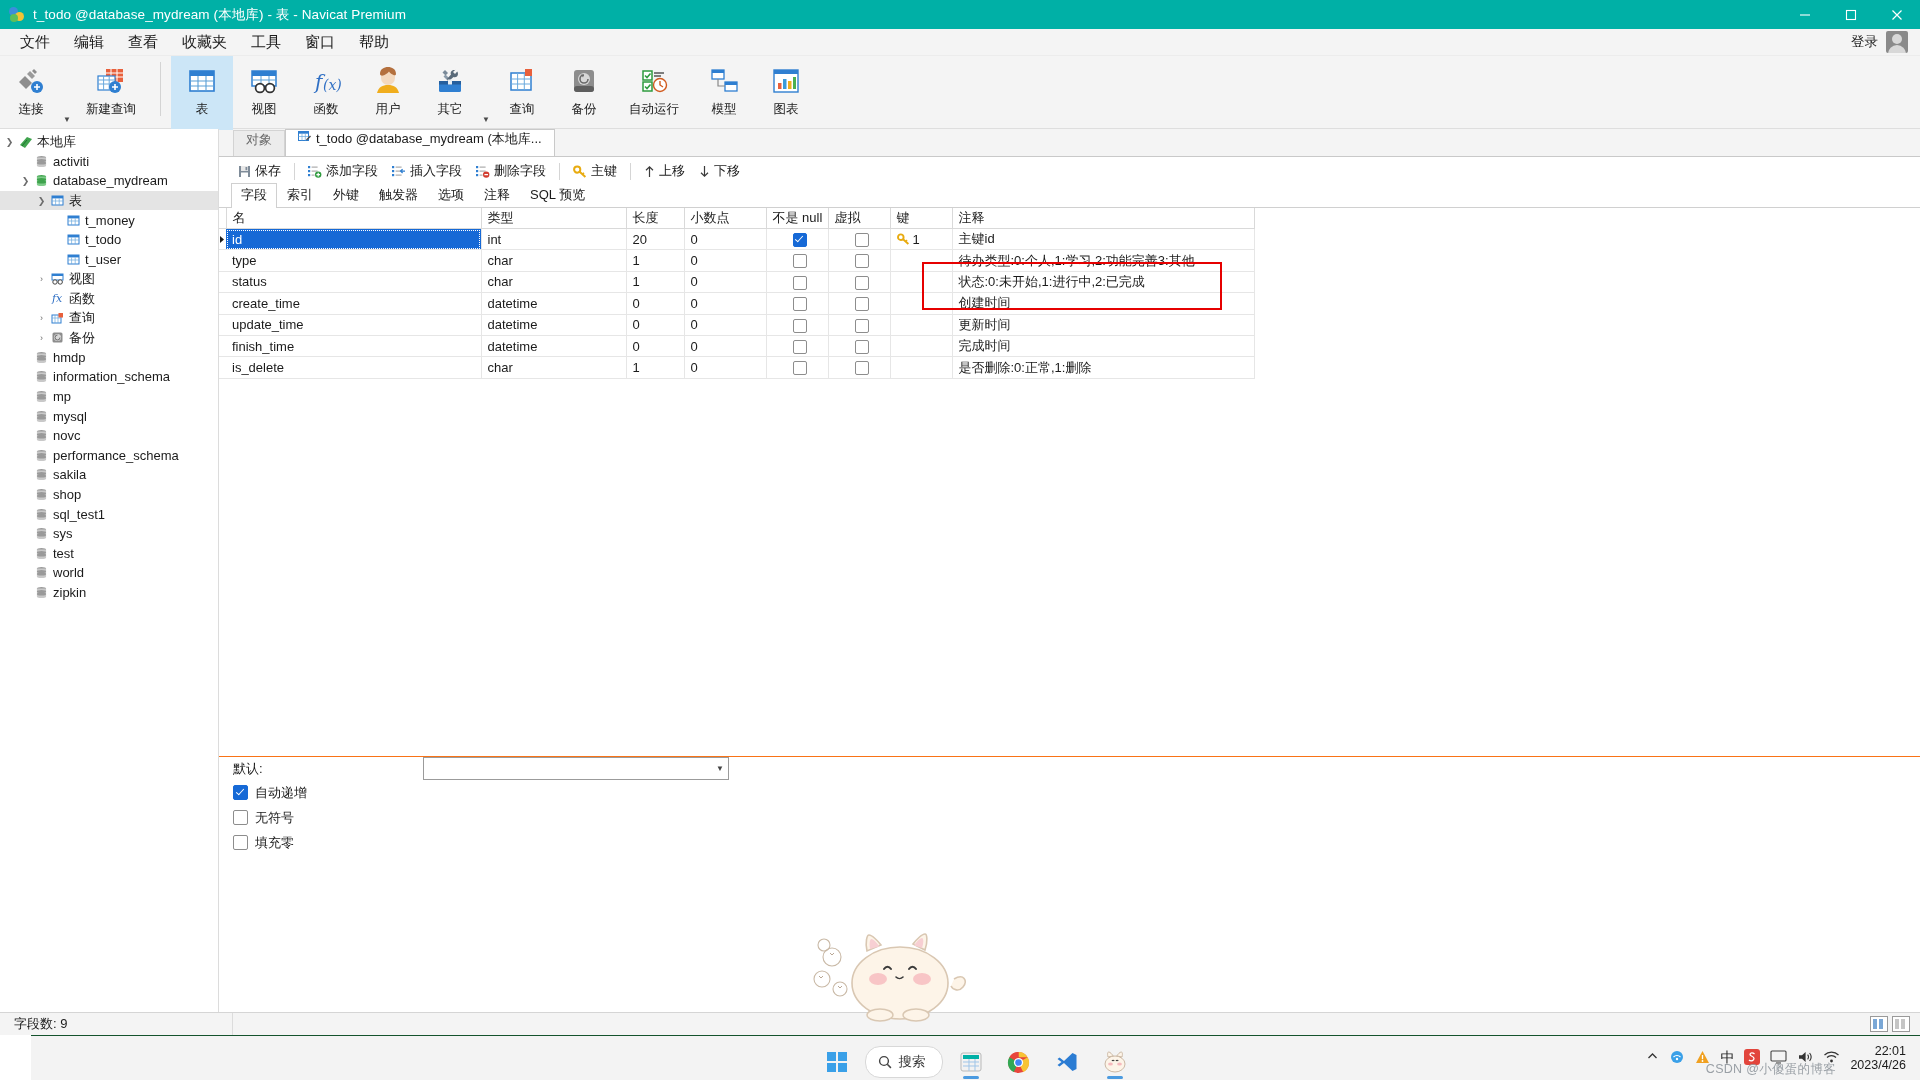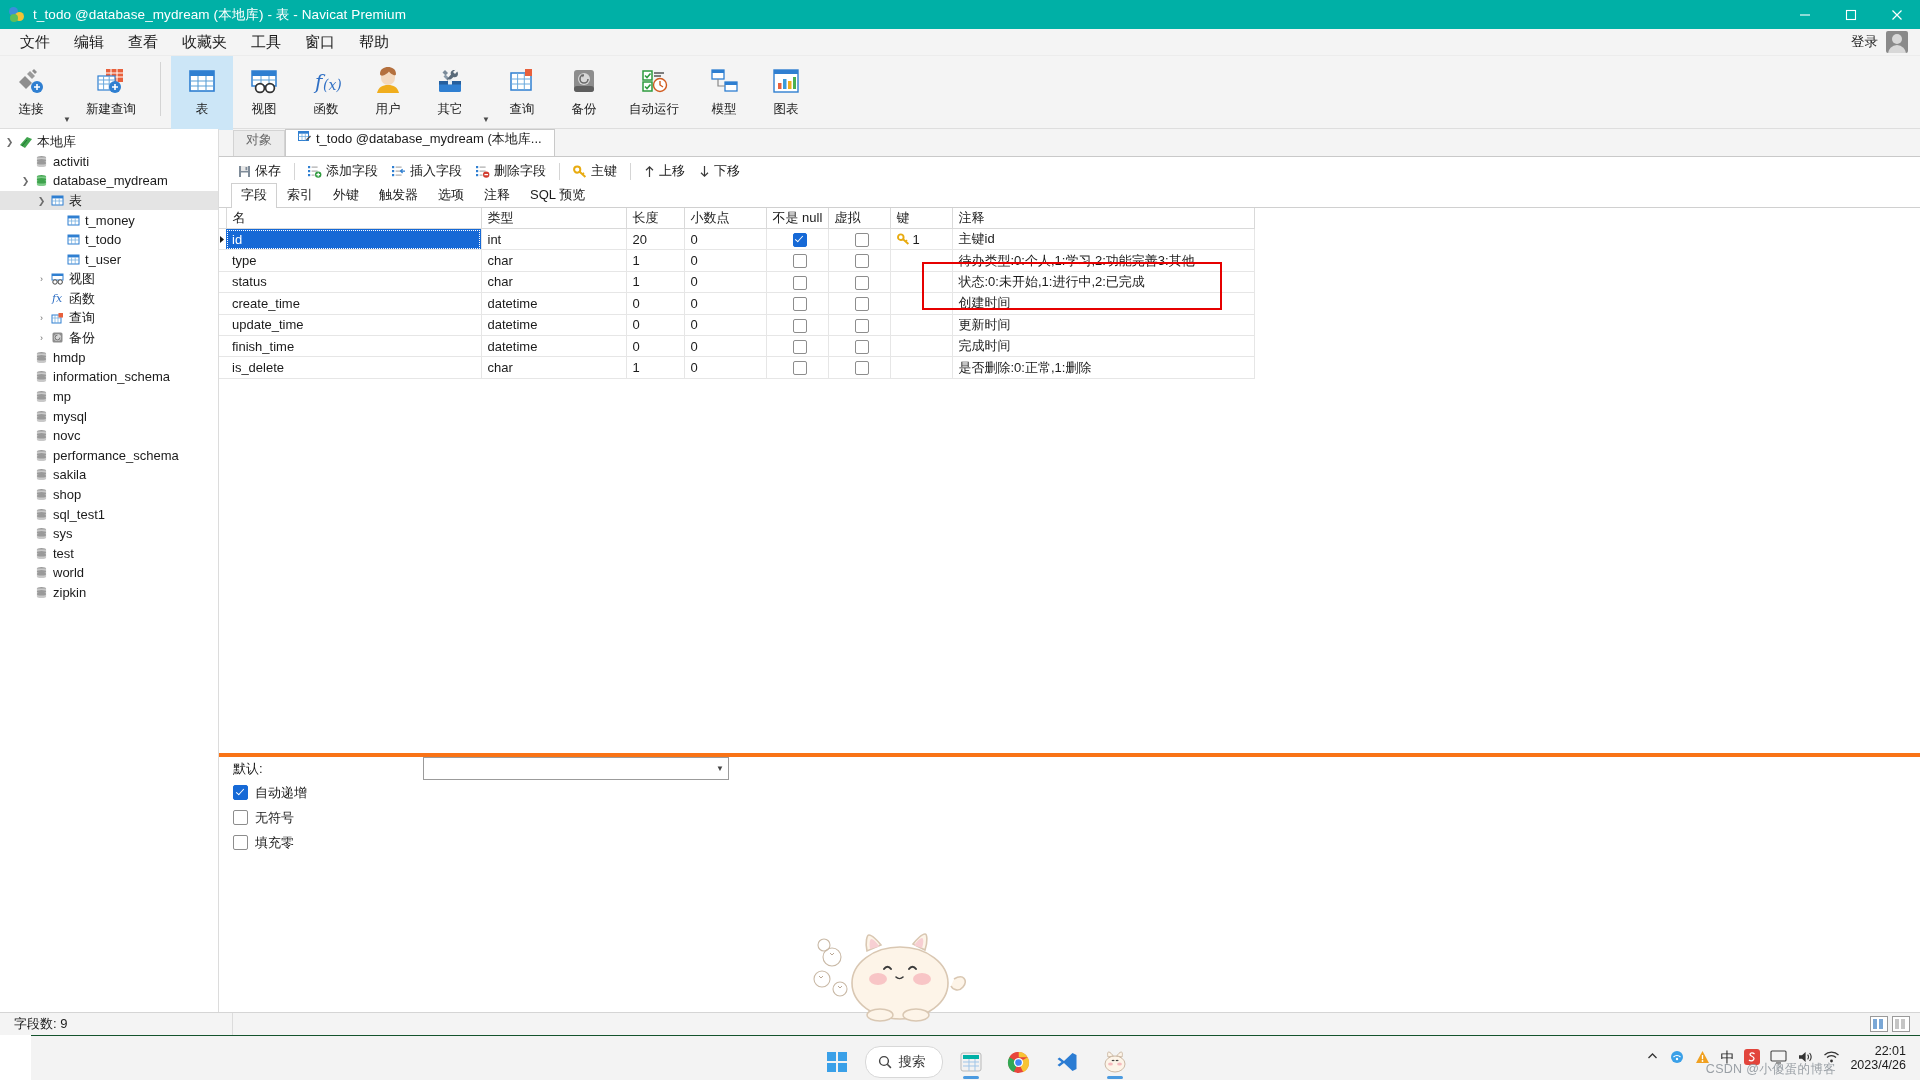--- a/index.html
+++ b/index.html
@@ -77,21 +77,21 @@
   .selcell{background:#1669d6;color:#fff !important;outline:1px dotted #ffffff;outline-offset:-2px;}
   .ck{width:12px;height:12px;border:1px solid #8d8d8d;border-radius:2px;background:#fff;display:inline-block;vertical-align:middle;}
   .ck.on{background:#1669d6;border-color:#1669d6;position:relative;}
   .ck.on:after{content:"";position:absolute;left:3px;top:0.5px;width:3px;height:7px;border:solid #fff;border-width:0 1.6px 1.6px 0;transform:rotate(42deg);}
   .ctr{text-align:center;padding-left:0;}
   .keycell{display:flex;align-items:center;gap:3px;}
 
   .annot{position:absolute;border:2px solid #e60000;pointer-events:none;}
 
   
-  .props{flex:0 0 auto;border-top:4px solid #f97316;background:#fff;height:255px;position:relative;margin-top:10px;}
+  .props{flex:0 0 auto;border-top:1px solid #f97316;background:#fff;height:255px;position:relative;margin-top:10px;}
   .prow{display:flex;align-items:center;height:23px;padding-left:14px;font-size:13px;}
   .plabel{width:190px;flex:0 0 190px;color:#1b1b1b;}
   .psel{width:300px;height:21px;border:1px solid #9b9b9b;background:#fff;display:flex;align-items:center;justify-content:flex-end;padding-right:4px;}
   .psel .arr{font-size:8px;color:#444;}
   .cbrow{display:flex;align-items:center;height:25px;padding-left:14px;font-size:13px;gap:7px;}
   .cb{width:13px;height:13px;border:1px solid #8d8d8d;border-radius:2px;background:#fff;display:inline-block;position:relative;}
   .cb.on{background:#1669d6;border-color:#1669d6;}
   .cb.on:after{content:"";position:absolute;left:3.5px;top:1px;width:3px;height:7px;border:solid #fff;border-width:0 1.7px 1.7px 0;transform:rotate(42deg);}
 
   .mascot{position:absolute;left:585px;top:160px;width:170px;height:110px;}

